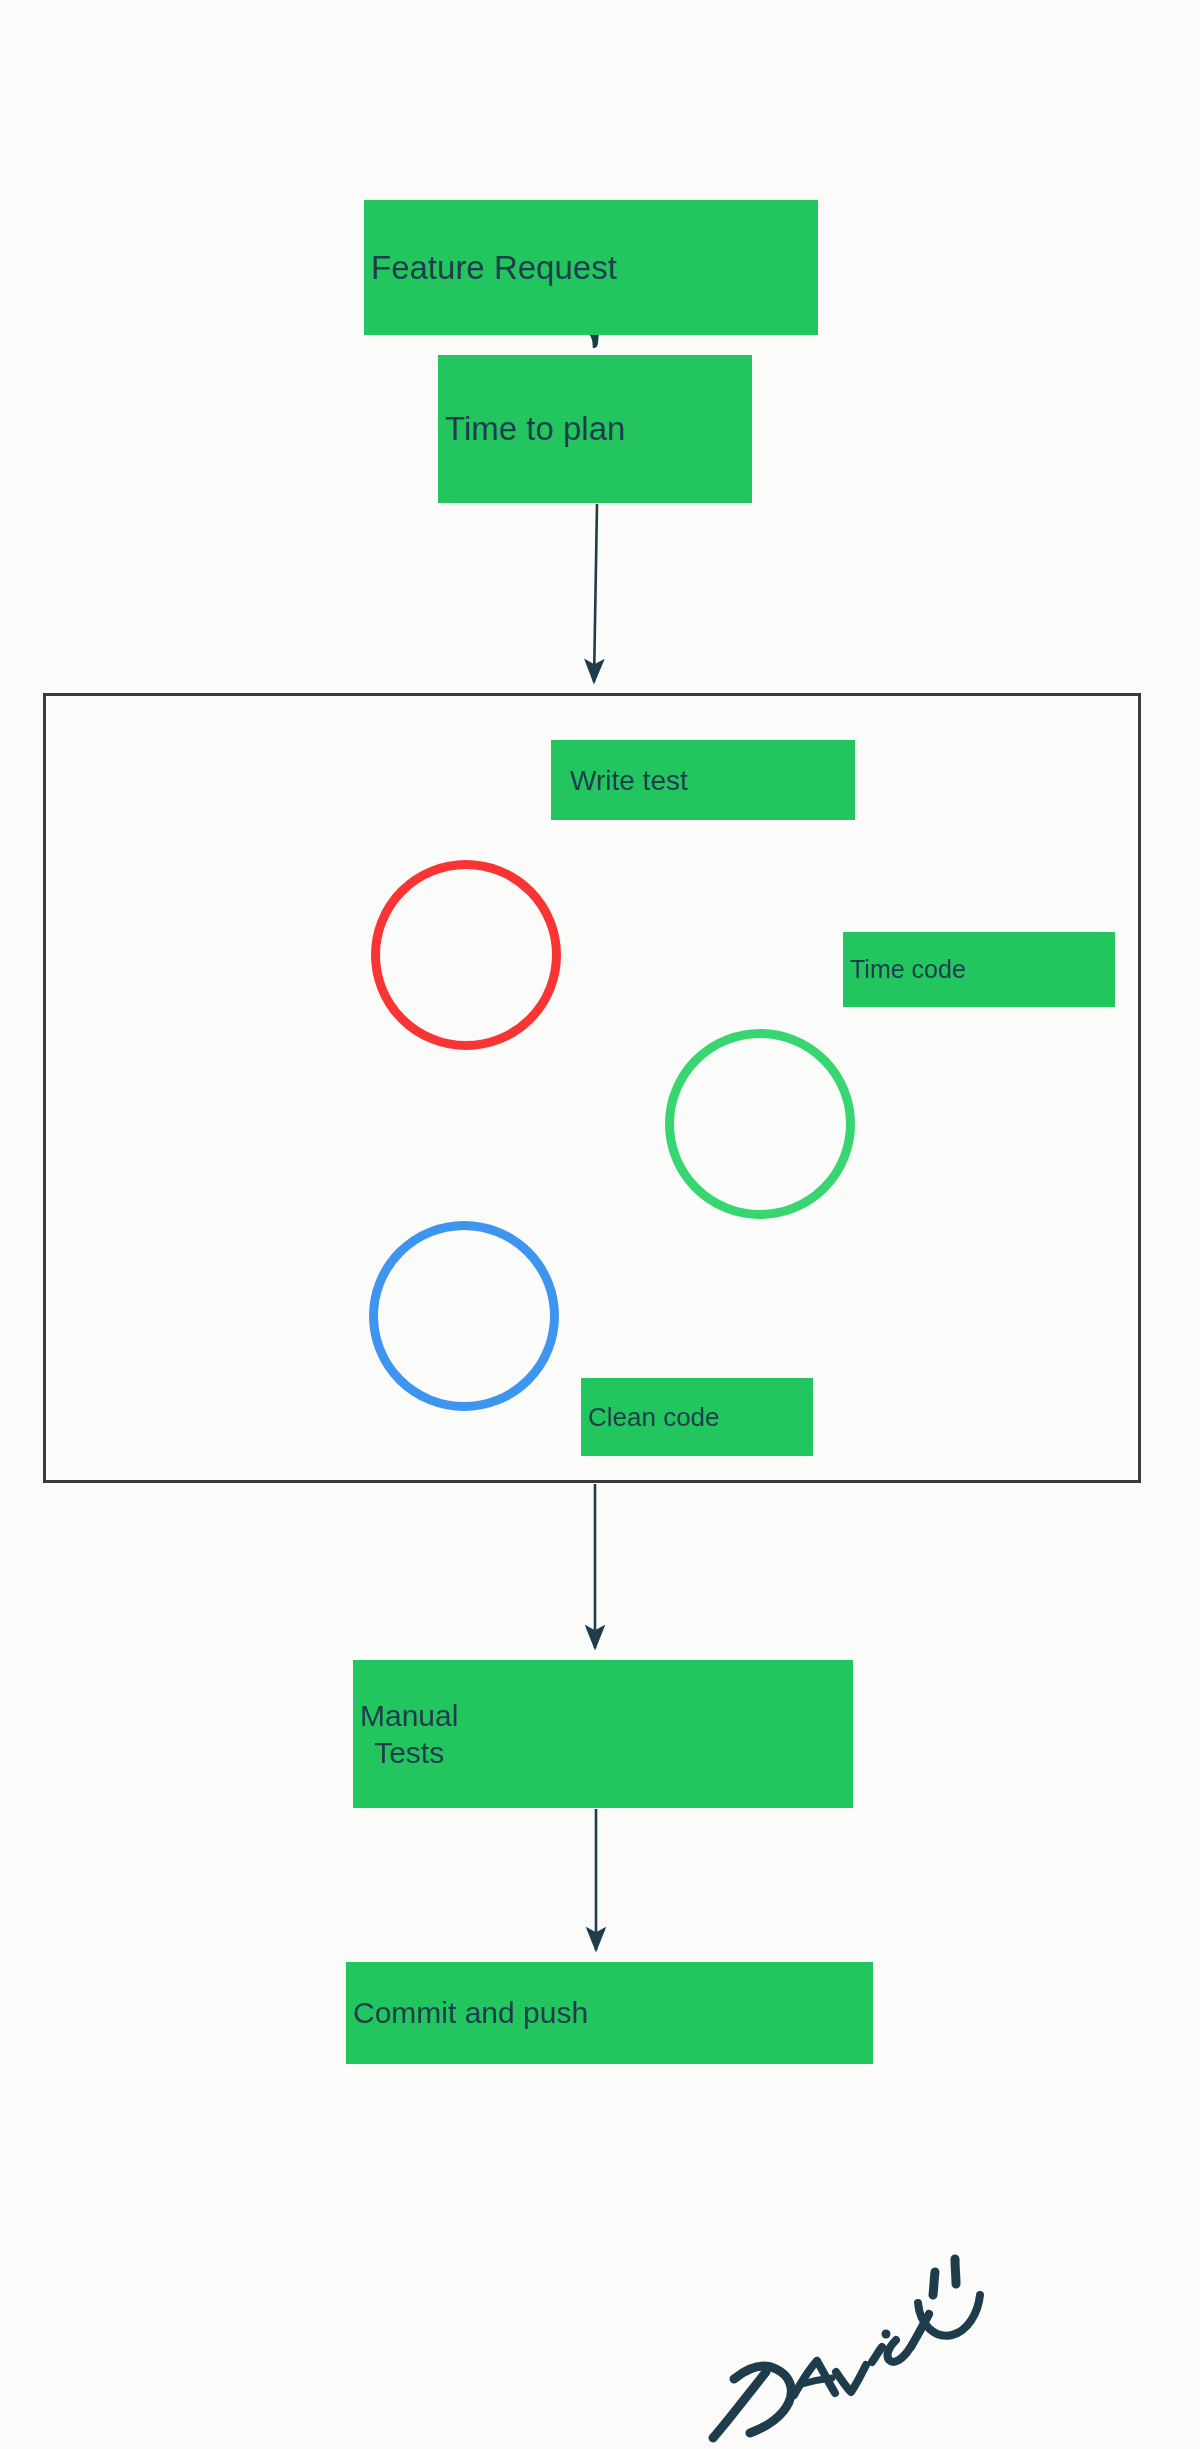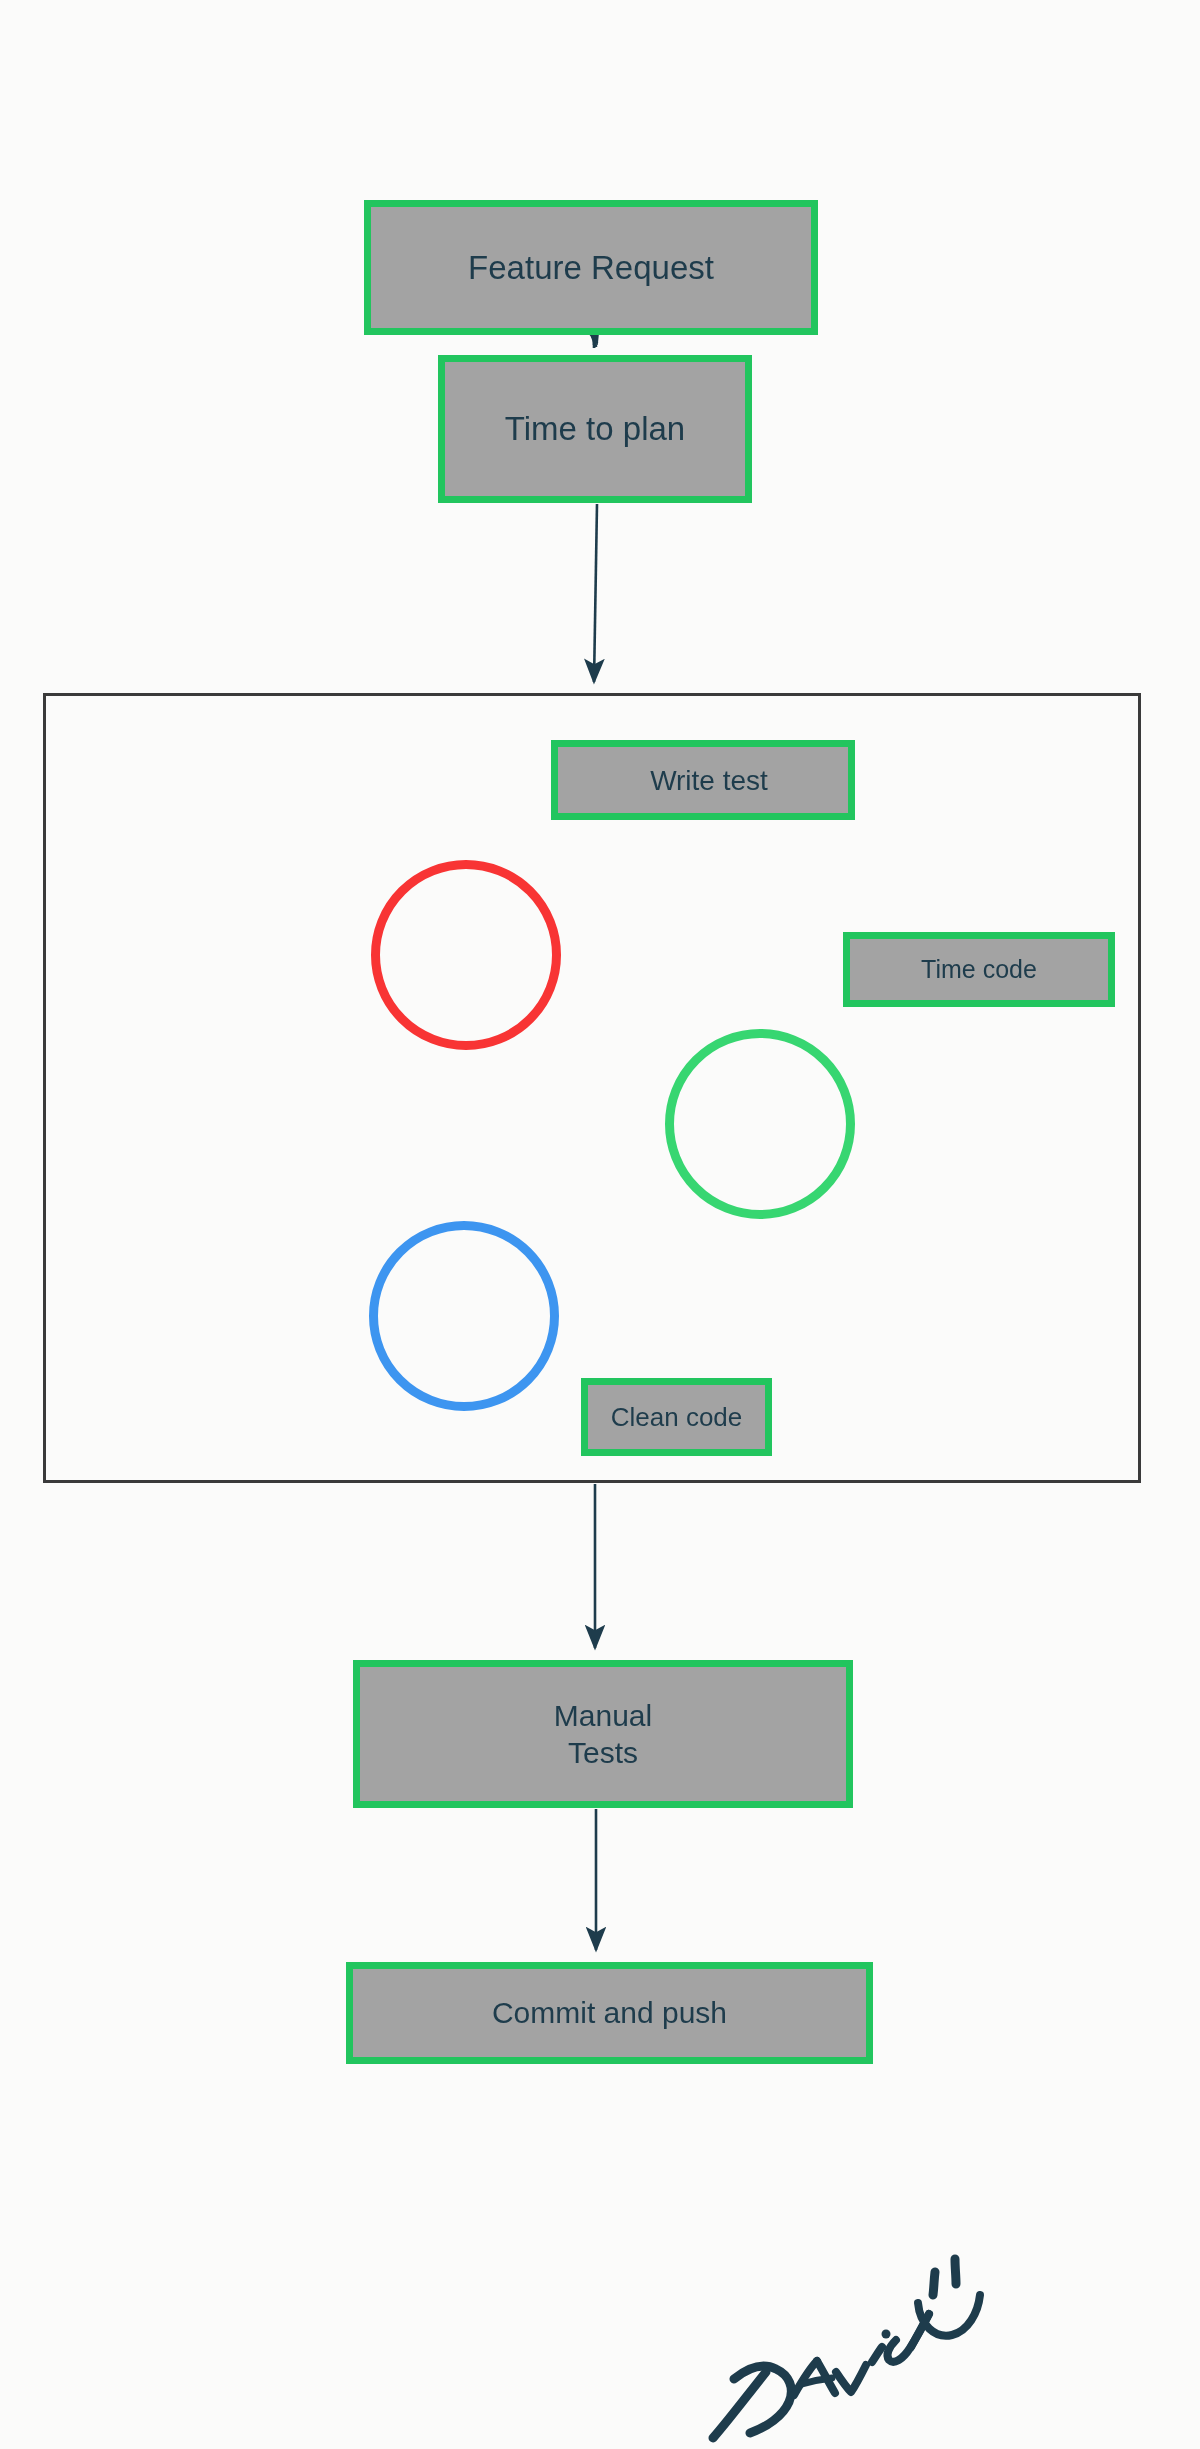--- a/index.html
+++ b/index.html
@@ -27,24 +27,23 @@
     top: 0;
     left: 0;
     width: 1200px;
     height: 2449px;
     display: block;
   }
   .node-box {
     position: absolute;
     box-sizing: border-box;
     border: 7px solid #22c55e;
-    background: #a3a3a3;
+    background: #22c55e;
     display: flex;
     align-items: center;
-    justify-content: center;
     text-align: center;
     line-height: 1.25;
     color: #1e3c4c;
   }
   .node-label {
     white-space: pre-line;
     display: block;
   }
 
   
@@ -84,21 +83,21 @@
   }
   #node-write-code {
     left: 843px;  top: 932px;  width: 272px;  height: 75px;
     font-size: 25px;
   }
   #node-iterate {
     left: 103px;  top: 1084px;  width: 240px;  height: 81px;
     font-size: 25px;
   }
   #node-clean-code {
-    left: 581px;  top: 1378px;  width: 191px;  height: 78px;
+    left: 581px;  top: 1378px;  width: 232px;  height: 78px;
     font-size: 26px;
   }
 
   
   .cycle-circle {
     position: absolute;
     box-sizing: border-box;
     border-radius: 50%;
     background: transparent;
   }

